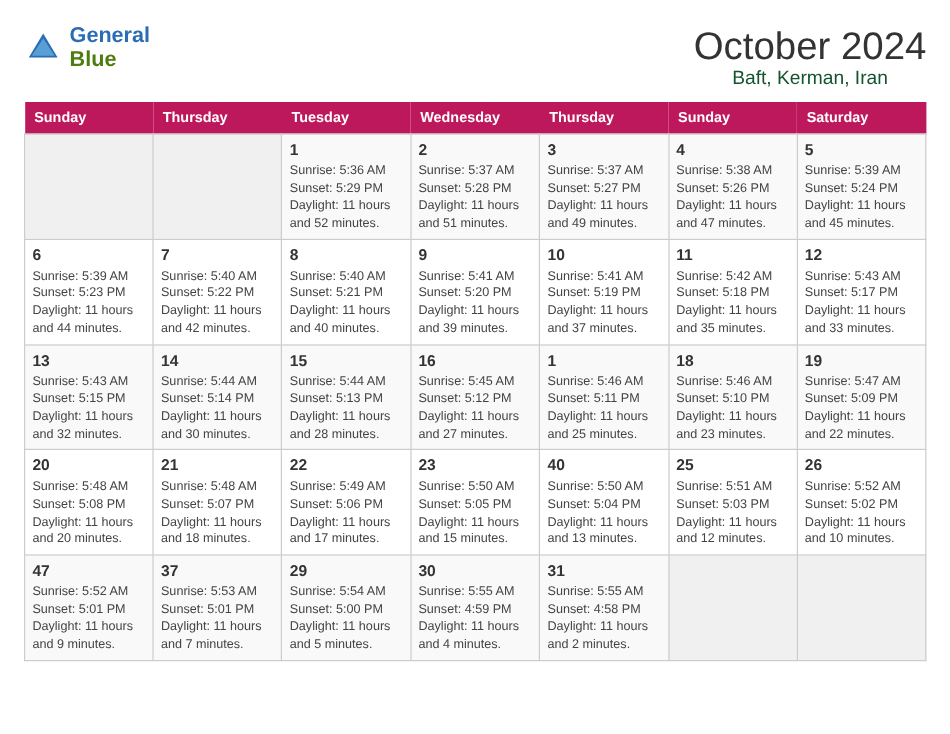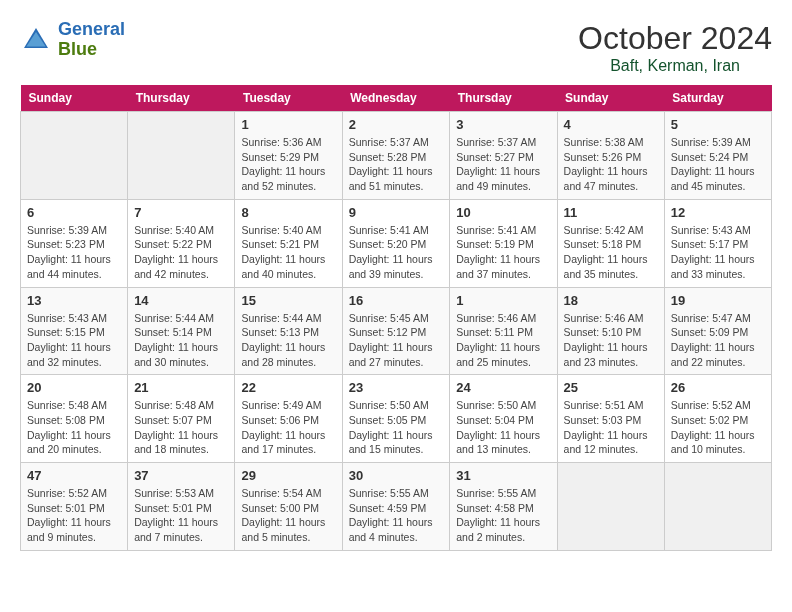--- a/index.html
+++ b/index.html
@@ -214,21 +214,21 @@
         </td>
         <td>
           <span class="day-number">22</span>
           <div class="day-info">Sunrise: 5:49 AM<br>Sunset: 5:06 PM<br>Daylight: 11 hours and 17 minutes.</div>
         </td>
         <td>
           <span class="day-number">23</span>
           <div class="day-info">Sunrise: 5:50 AM<br>Sunset: 5:05 PM<br>Daylight: 11 hours and 15 minutes.</div>
         </td>
         <td>
-          <span class="day-number">24</span>
+          <span class="day-number">40</span>
           <div class="day-info">Sunrise: 5:50 AM<br>Sunset: 5:04 PM<br>Daylight: 11 hours and 13 minutes.</div>
         </td>
         <td>
           <span class="day-number">25</span>
           <div class="day-info">Sunrise: 5:51 AM<br>Sunset: 5:03 PM<br>Daylight: 11 hours and 12 minutes.</div>
         </td>
         <td>
           <span class="day-number">26</span>
           <div class="day-info">Sunrise: 5:52 AM<br>Sunset: 5:02 PM<br>Daylight: 11 hours and 10 minutes.</div>
         </td>

